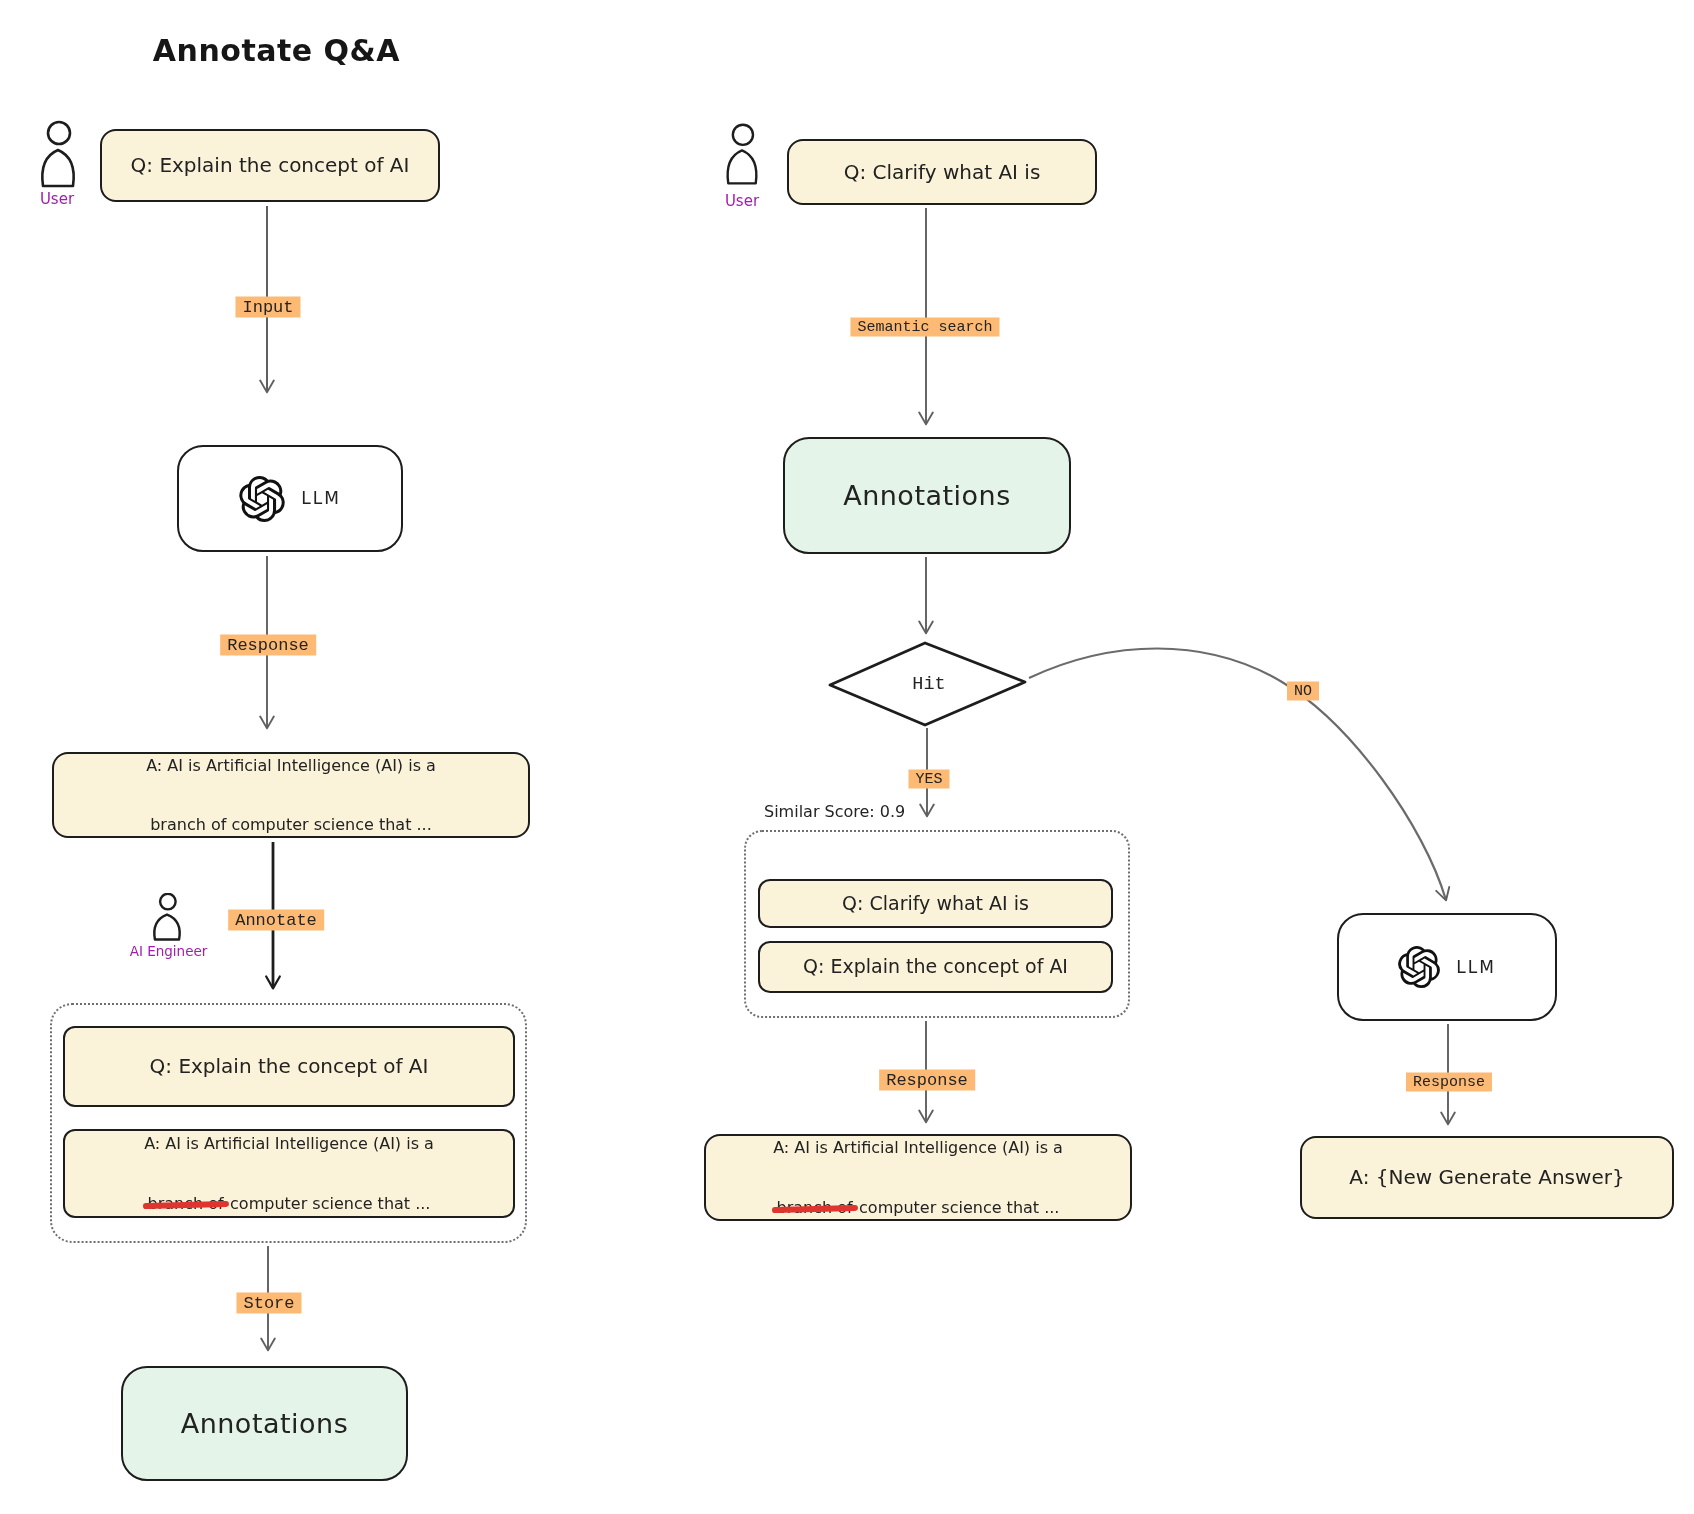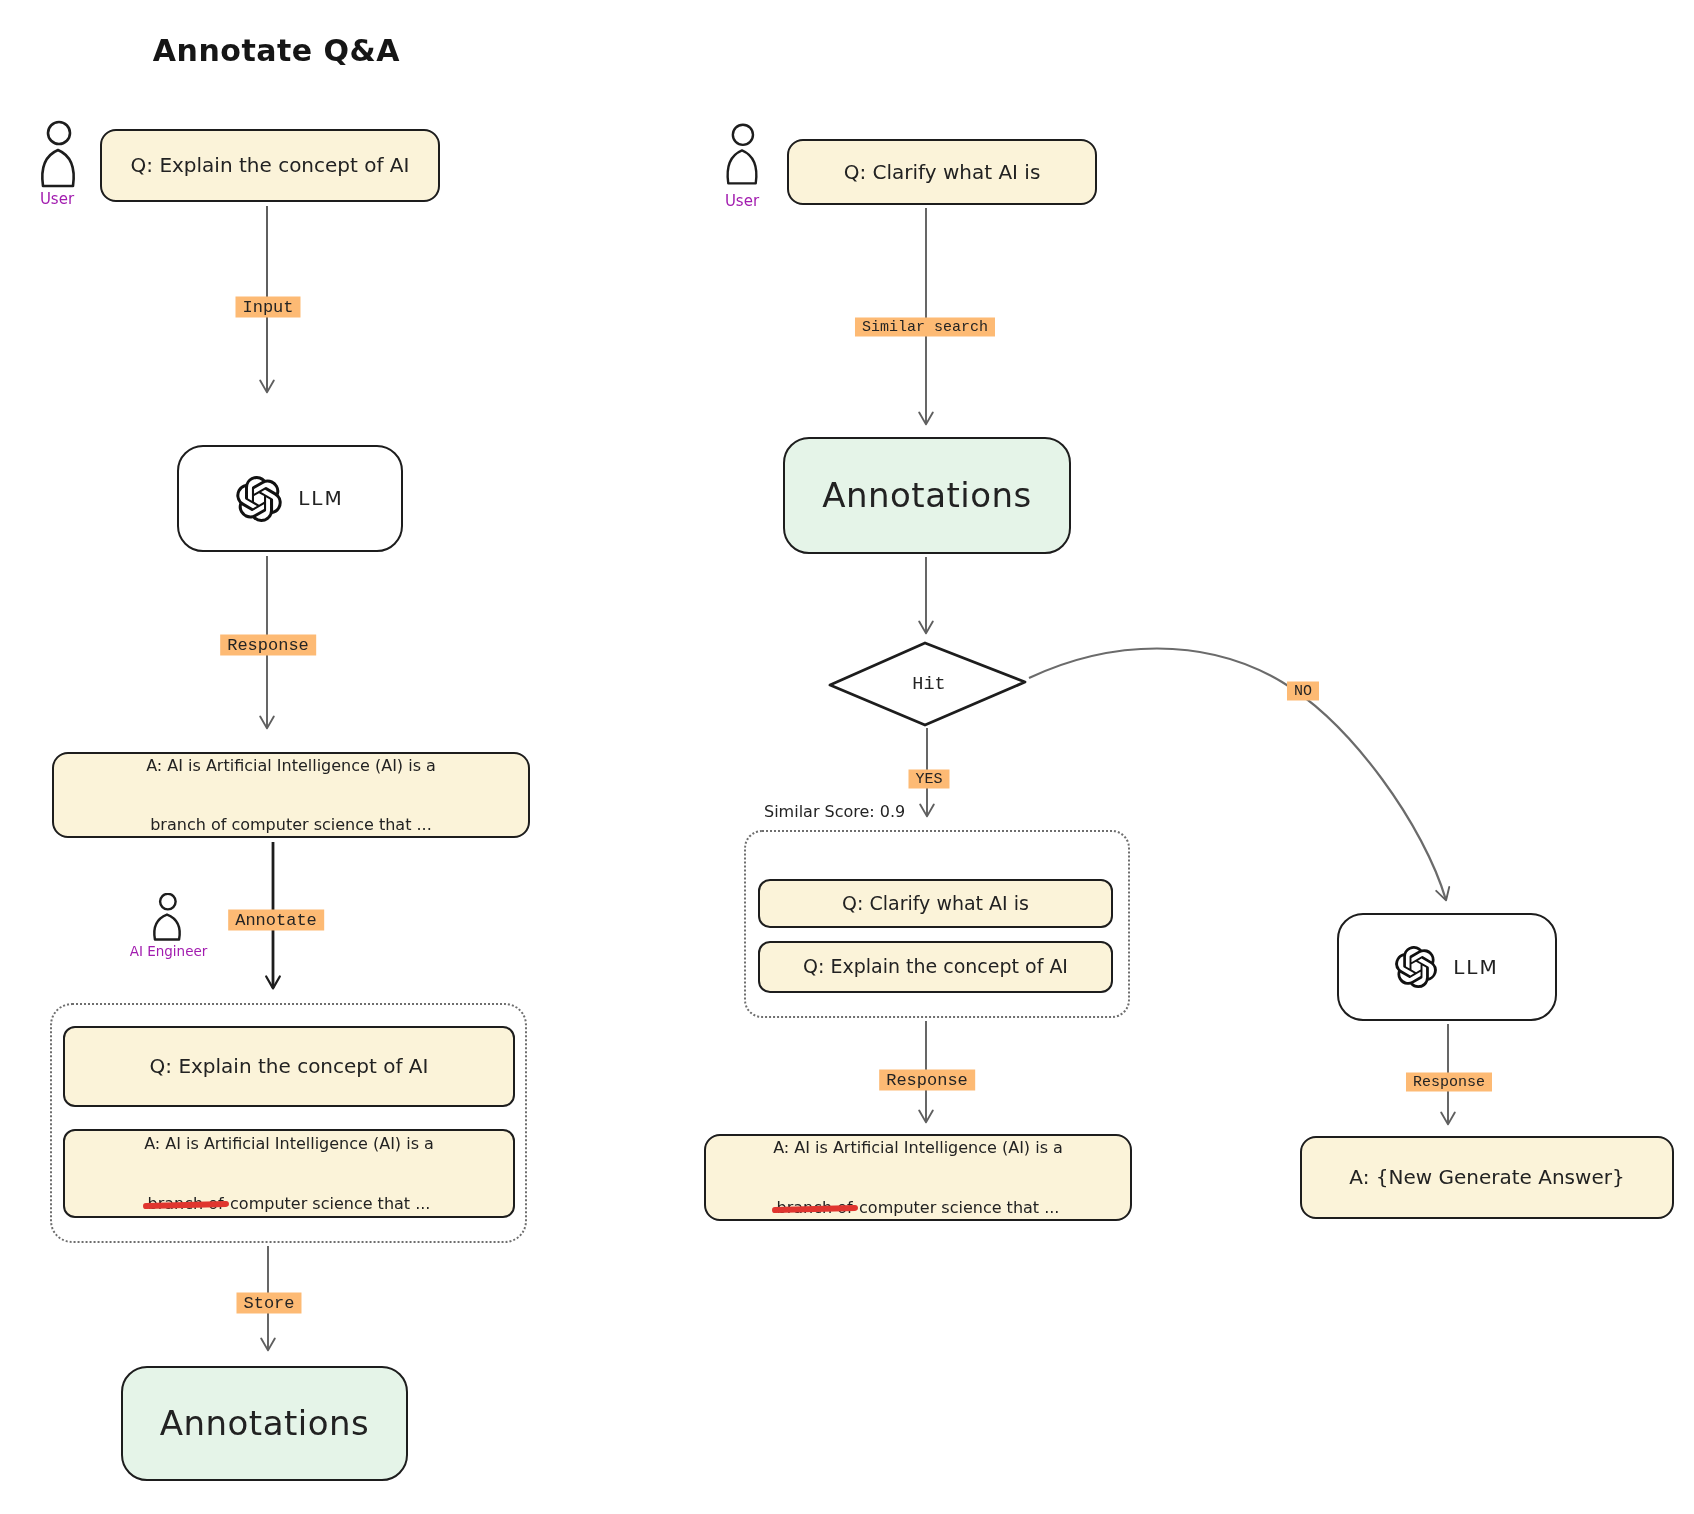--- a/index.html
+++ b/index.html
@@ -19,22 +19,22 @@
     color:#161616; z-index:2;
   }
   .box {
     position:absolute; z-index:2;
     border:2.6px solid #1d1d1d; border-radius:16px;
     background:#FBF3D9;
     display:flex; flex-direction:column; align-items:center; justify-content:center;
     text-align:center; font-size:20px; line-height:1.45; color:#222;
     box-sizing:border-box; padding:4px 10px;
   }
-  .box.green { background:#E5F4E8; border-radius:26px; font-size:34px; letter-spacing:0.5px; }
-  .box.plain { background:#ffffff; border-radius:26px; flex-direction:row; gap:16px; font-size:20px; letter-spacing:2px; }
+  .box.green { background:#E5F4E8; border-radius:26px; font-size:27px; letter-spacing:0.5px; }
+  .box.plain { background:#ffffff; border-radius:26px; flex-direction:row; gap:16px; font-size:17px; letter-spacing:2px; }
   .box.small-r { border-radius:12px; border-width:2.4px; }
   .box.box-a { font-size:16px;gap:36px; }
   .dotted-group {
     position:absolute; z-index:1;
     border:2px dotted #6e6e6e; border-radius:22px;
     box-sizing:border-box; background:transparent;
   }
   .edge-label {
     position:absolute; z-index:3;
     transform:translate(-50%,-50%);
@@ -145,21 +145,21 @@
 
 
   <svg class="persona" style="left:720px; top:122px;" width="44" height="66" viewBox="0 0 48 70">
     <circle cx="25" cy="13" r="11" fill="none" stroke="#1d1d1d" stroke-width="2.6"></circle>
     <path d="M9 66 Q5 38 24 30 Q43 38 39 66 Z" fill="none" stroke="#1d1d1d" stroke-width="2.6" stroke-linejoin="round"></path>
   </svg>
   <div class="icon-label" style="left:702px; top:192px; width:80px;">User</div>
 
   <div class="box" style="left:787px; top:139px; width:310px; height:66px;">Q: Clarify what AI is</div>
 
-  <div class="edge-label sm" style="left:925px; top:327px;">Similar search</div>
+  <div class="edge-label sm" style="left:925px; top:327px;">Semantic search</div>
 
   <div class="box green" style="left:783px; top:437px; width:288px; height:117px;">Annotations</div>
 
   <div class="hit-label" style="left:929px; top:684px;">Hit</div>
 
   <div class="edge-label sm" style="left:929px; top:779px;">YES</div>
   <div class="edge-label sm" style="left:1303px; top:691px;">NO</div>
 
   <div class="dotted-group" style="left:744px; top:830px; width:386px; height:188px; border-radius:18px;"></div>
   <div class="score-label" style="left:764px; top:802px;">Similar Score: 0.9</div>

